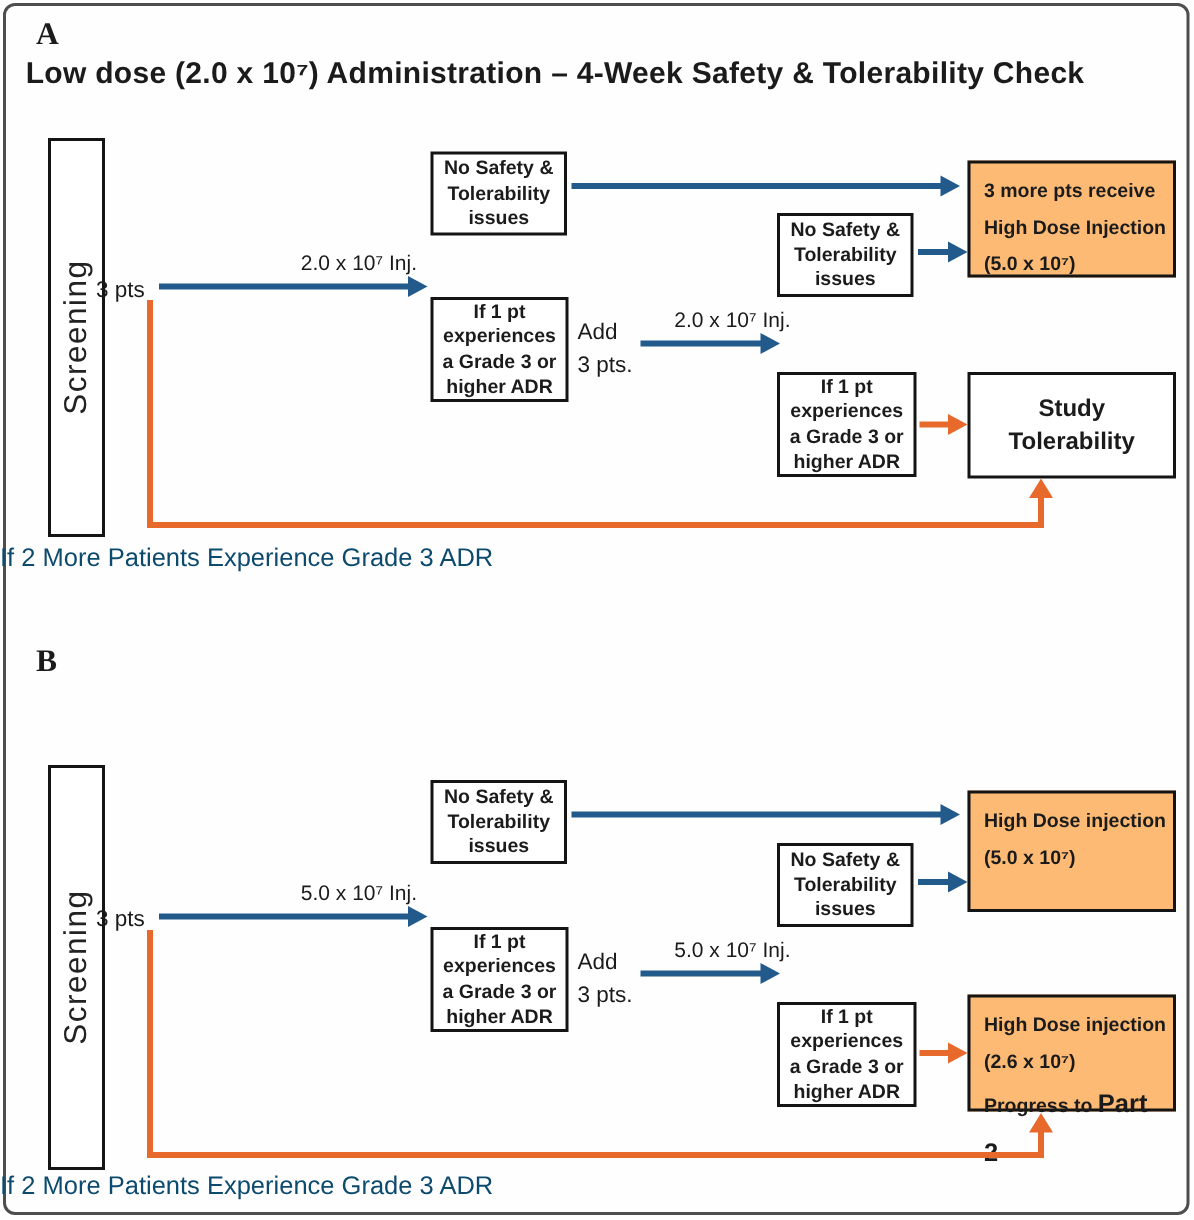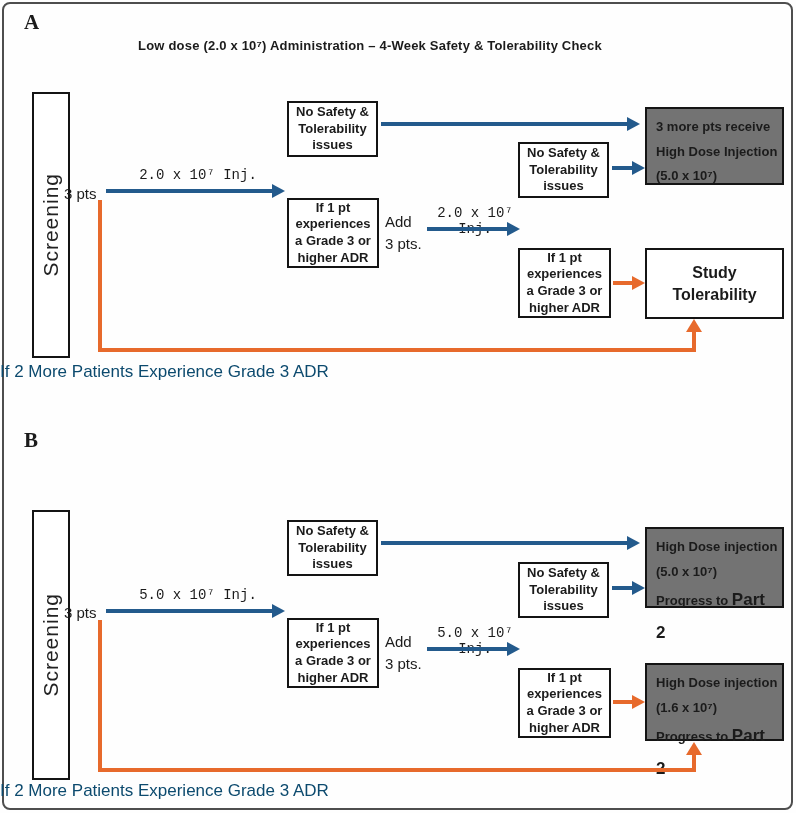--- a/index.html
+++ b/index.html
@@ -7,42 +7,42 @@
     position:relative;width:796px;height:813px;background:#fefefe;
     font-family:"Liberation Sans","DejaVu Sans",sans-serif;color:#1b1b1b;
     overflow:hidden;box-sizing:border-box;
   }
   #frame{
     position:absolute;left:2px;top:2px;right:3px;bottom:3px;
     border:2px solid #4e4e4e;border-radius:8px;pointer-events:none;
   }
   .abs{position:absolute;}
   .panel-letter{font-family:"Liberation Serif","DejaVu Serif",serif;font-weight:bold;font-size:21px;}
-  .title{left:0;width:740px;text-align:center;font-weight:bold;font-size:13px;letter-spacing:.2px;}
+  .title{left:0;width:740px;text-align:center;font-weight:bold;font-size:20px;letter-spacing:.2px;}
   .screenbox{
     width:38px;border:2.5px solid #141414;background:#fff;box-sizing:border-box;
     display:flex;align-items:center;justify-content:center;
   }
   .screenbox .vtext{
     writing-mode:vertical-rl;transform:rotate(180deg);
     font-size:21px;letter-spacing:1px;color:#222;
   }
   .box{
     border:2.5px solid #141414;background:#fff;box-sizing:border-box;
     display:flex;align-items:center;justify-content:center;text-align:center;
     font-weight:bold;font-size:13px;line-height:1.28;white-space:pre-line;
   }
   .bigbox{
-    border:2px solid #141414;background:#737373;box-sizing:border-box;
+    border:2px solid #141414;background:#fdba74;box-sizing:border-box;
     font-weight:bold;font-size:13px;padding:6px 4px 4px 9px;text-align:left;
   }
   .bigbox .ln{line-height:1.9;}
   .part2{font-size:17px;font-weight:bold;}
   .plain{font-size:15px;line-height:1.45;white-space:pre-line;}
-  .inj-label{font-size:14px;text-align:center;font-family:Liberation Mono, monospace;}
+  .inj-label{font-size:14px;text-align:right;}
   .escape-label{left:0;width:796px;text-align:left;font-size:17px;color:#0c4a6e;}
   .hline{height:4px;}
   .blue{background:var(--blue);}
   .orange{background:var(--orange);}
   .head-r{width:0;height:0;border-top:7px solid transparent;border-bottom:7px solid transparent;}
   .head-r.blue{background:none;border-left:13px solid var(--blue);}
   .head-r.orange{background:none;border-left:13px solid var(--orange);}
   .head-u{width:0;height:0;border-left:8px solid transparent;border-right:8px solid transparent;border-bottom:13px solid var(--orange);background:none;}
   .vline{width:4px;}
 </style>
@@ -141,33 +141,32 @@
 
   <div class="abs box" style="left:518px;top:562px;width:91px;height:56px;">No Safety &amp;
 Tolerability
 issues</div>
   <div class="abs hline blue" style="left:612px;top:586px;width:22px;"></div>
   <div class="abs head-r blue" style="left:632px;top:581px;"></div>
 
   <div class="abs bigbox" style="left:645px;top:527px;width:139px;height:81px;">
     <div class="ln">High Dose injection</div>
     <div class="ln">(5.0 x 10⁷)</div>
-    <div class="ln"><span>Progress to </span><span class="part2">Part 2</span></div>
   </div>
 
   <div class="abs box" style="left:518px;top:668px;width:93px;height:70px;">If 1 pt
 experiences
 a Grade 3 or
 higher ADR</div>
   <div class="abs hline orange" style="left:613px;top:700px;width:21px;"></div>
   <div class="abs head-r orange" style="left:632px;top:695px;"></div>
 
   <div class="abs bigbox" style="left:645px;top:663px;width:139px;height:78px;">
     <div class="ln">High Dose injection</div>
-    <div class="ln">(1.6 x 10⁷)</div>
+    <div class="ln">(2.6 x 10⁷)</div>
     <div class="ln"><span>Progress to </span><span class="part2">Part 2</span></div>
   </div>
 
   <div class="abs vline orange" style="left:98px;top:620px;height:152px;"></div>
   <div class="abs hline orange" style="left:98px;top:768px;width:598px;"></div>
   <div class="abs vline orange" style="left:692px;top:754px;height:17px;"></div>
   <div class="abs head-u" style="left:686px;top:742px;"></div>
   <div class="abs escape-label" style="top:781px;">If 2 More Patients Experience Grade 3 ADR</div>
 </div>
 

